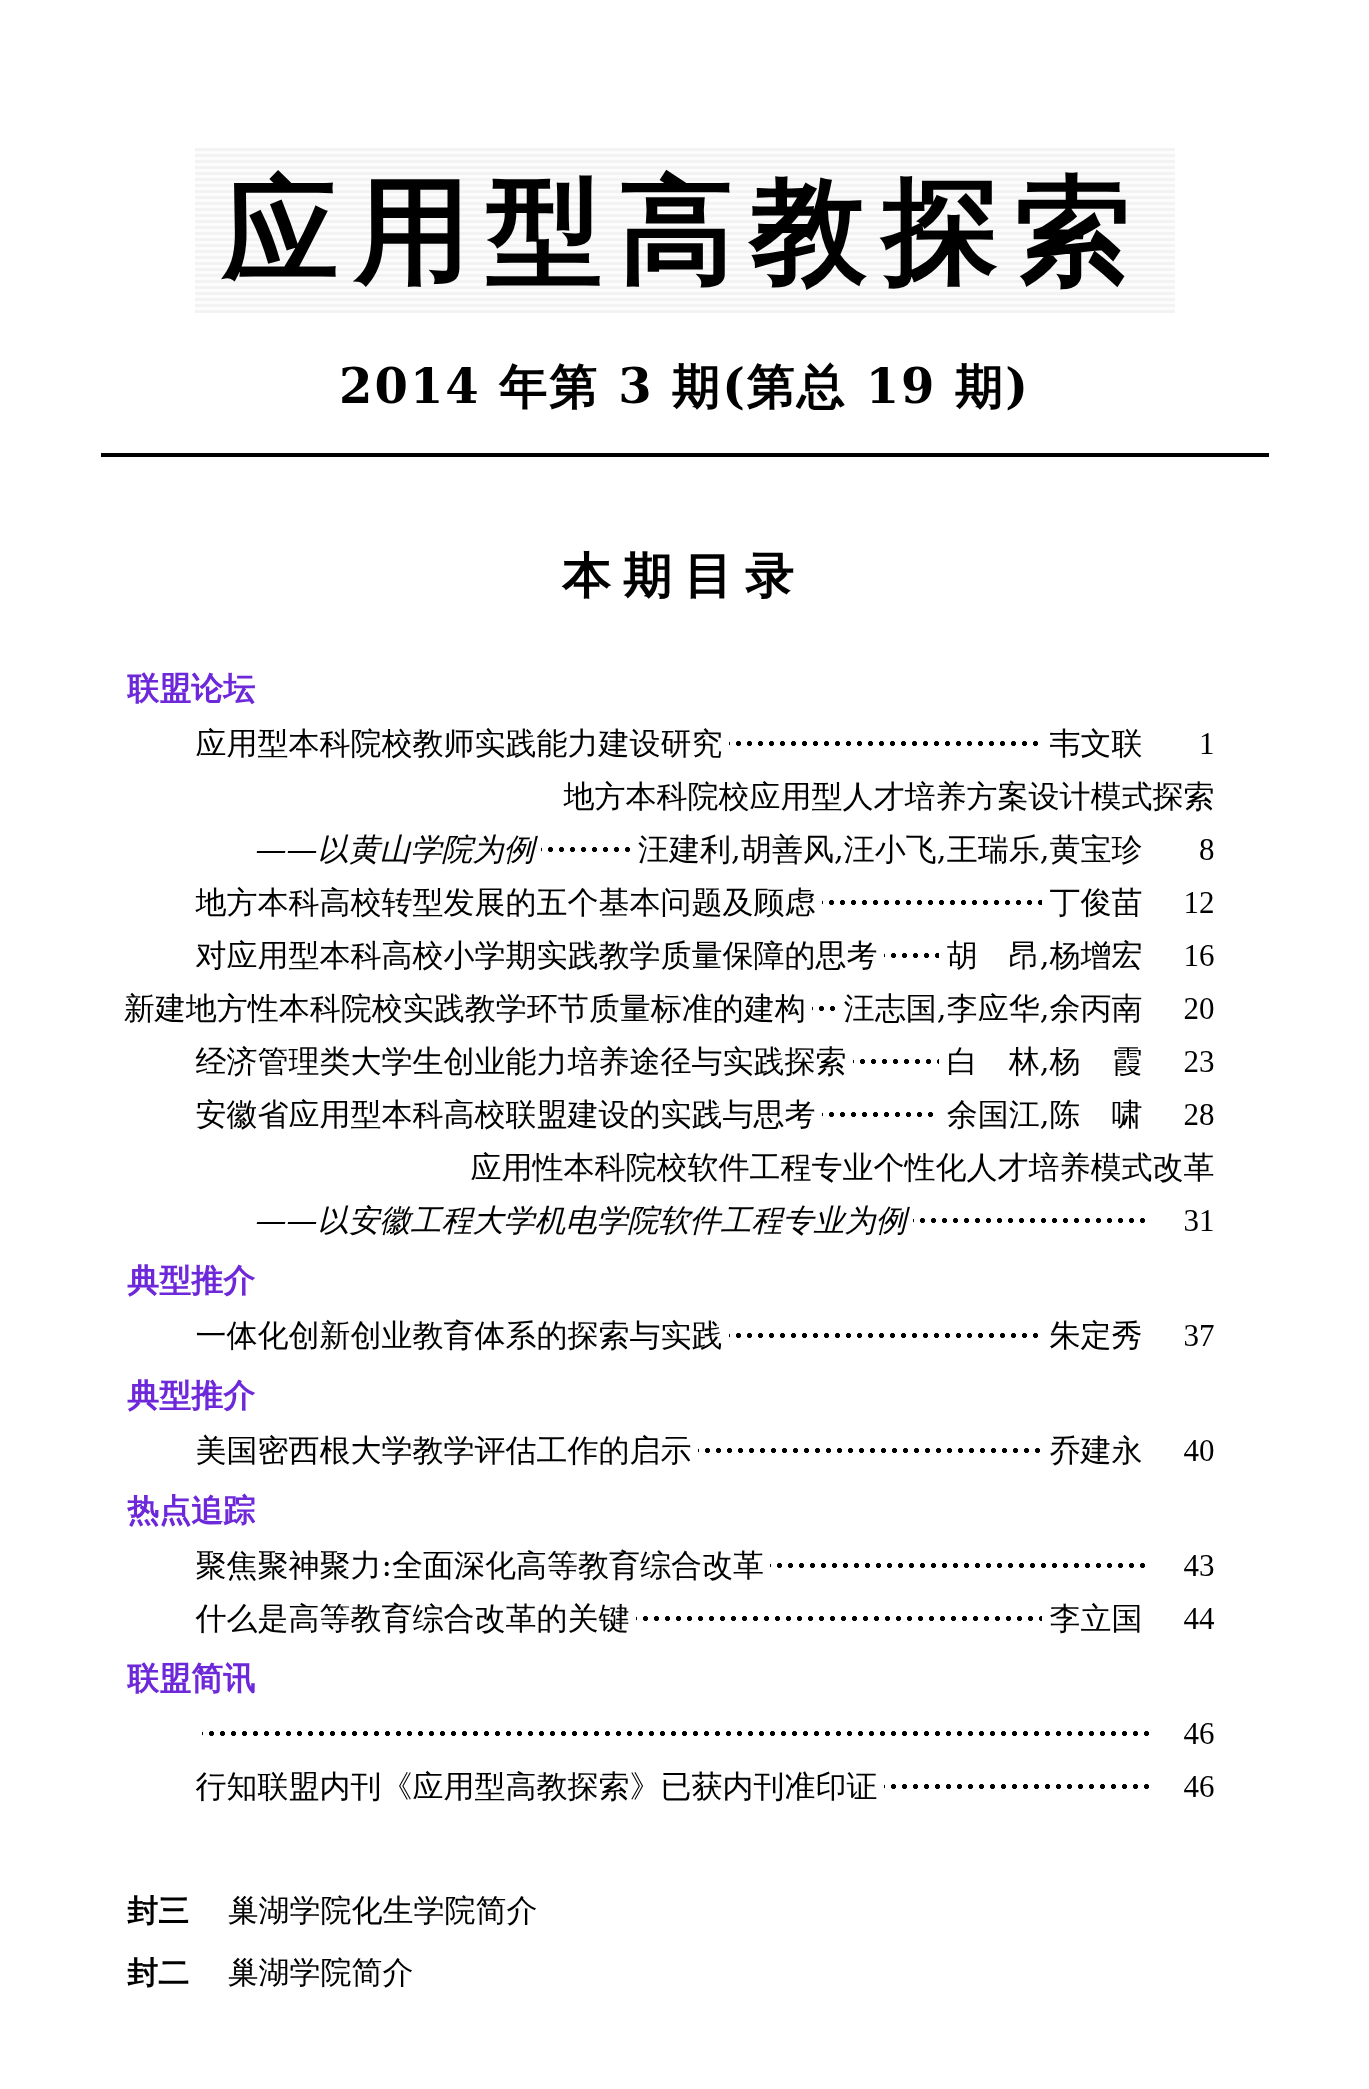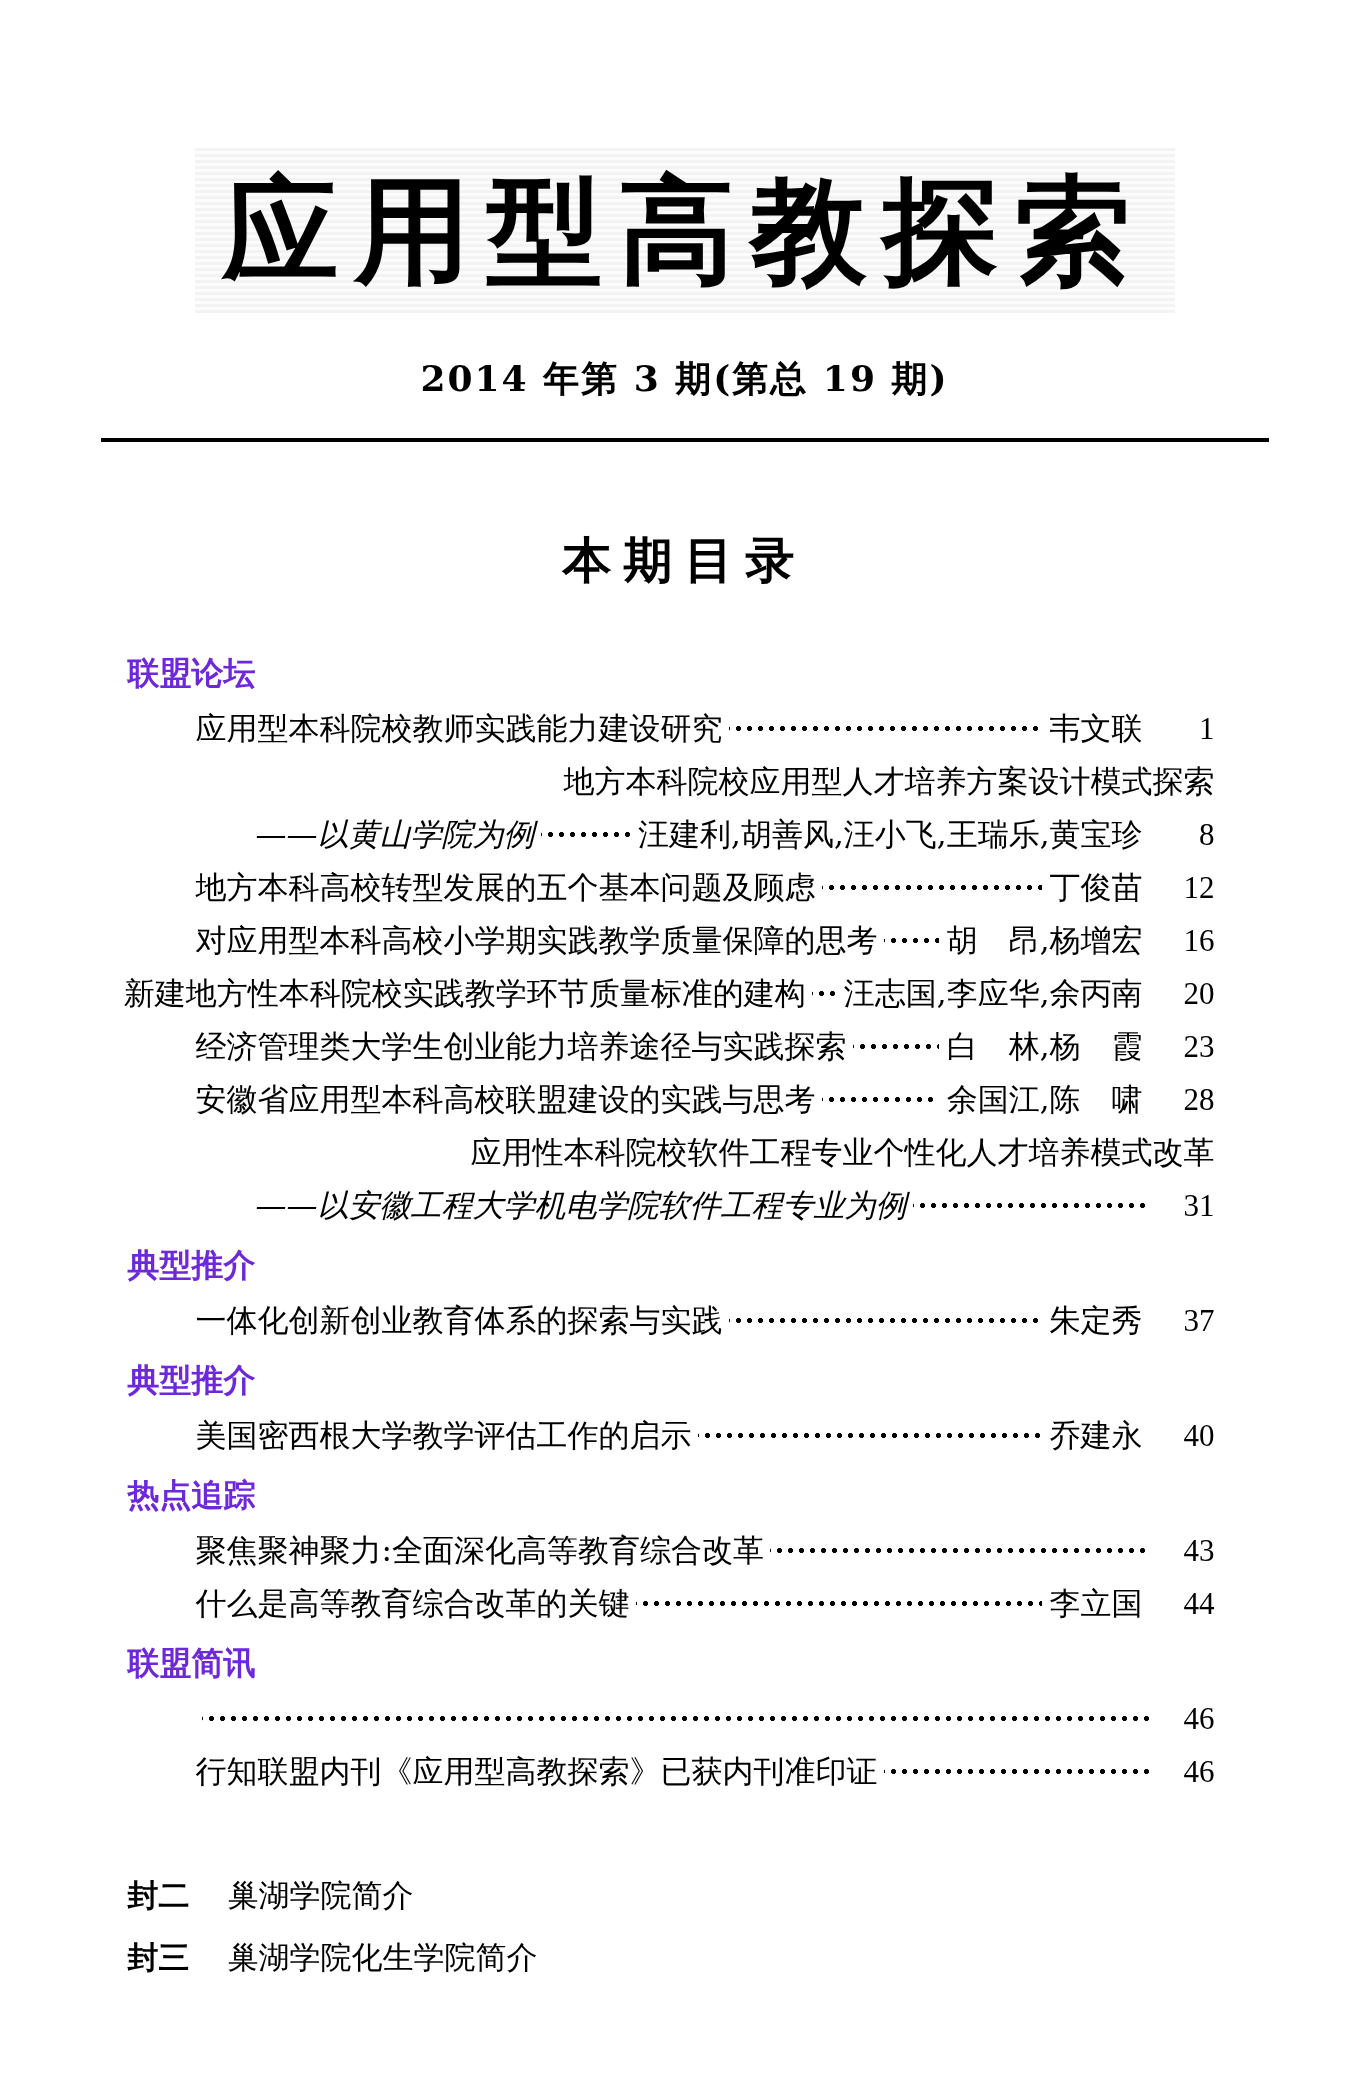--- a/index.html
+++ b/index.html
@@ -20,21 +20,21 @@
     font-weight:900;
     font-size:116px;
     letter-spacing:16px;
     line-height:1.25;
     color:#000;
     padding:10px 28px;
     background:repeating-linear-gradient(to bottom, #f3f3f3 0 3px, #fcfcfc 3px 6px);
   }
   .issue-line {
     margin-top:42px;
-    font-size:36px;
+    font-size:48px;
     font-weight:bold;
     color:#000;
     letter-spacing:2px;
   }
   .rule {
     margin:34px auto 0 auto;
     width:1262px;
     border-top:4px solid #000;
     height:0;
   }
@@ -199,20 +199,20 @@
       <div class="toc-entry">
         <span class="entry-title">行知联盟内刊《应用型高教探索》已获内刊准印证</span>
         <span class="dot-leader"></span>
         <span class="entry-authors"></span>
         <span class="entry-page">46</span>
       </div>
     </div>
 
   <div class="covers">
     <div class="cover-row">
+      <span class="cover-label">封三</span><span class="cover-text">巢湖学院化生学院简介</span>
+    </div>
+    <div class="cover-row">
       <span class="cover-label">封二</span><span class="cover-text">巢湖学院简介</span>
     </div>
-    <div class="cover-row">
-      <span class="cover-label">封三</span><span class="cover-text">巢湖学院化生学院简介</span>
-    </div>
   </div>
 
 </div>
 
 </body></html>

